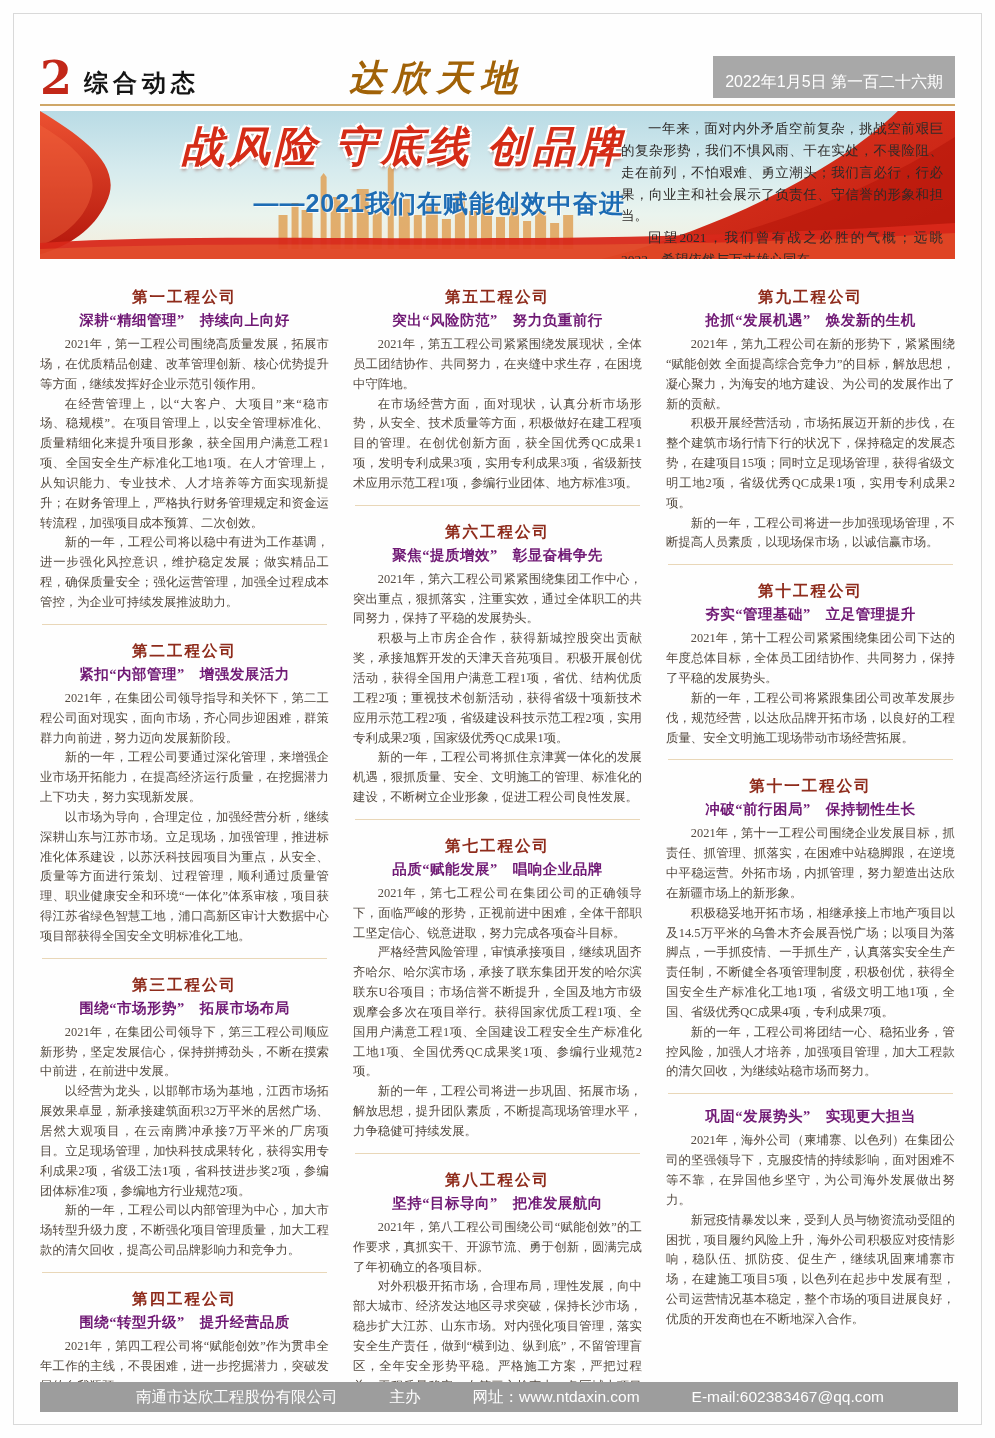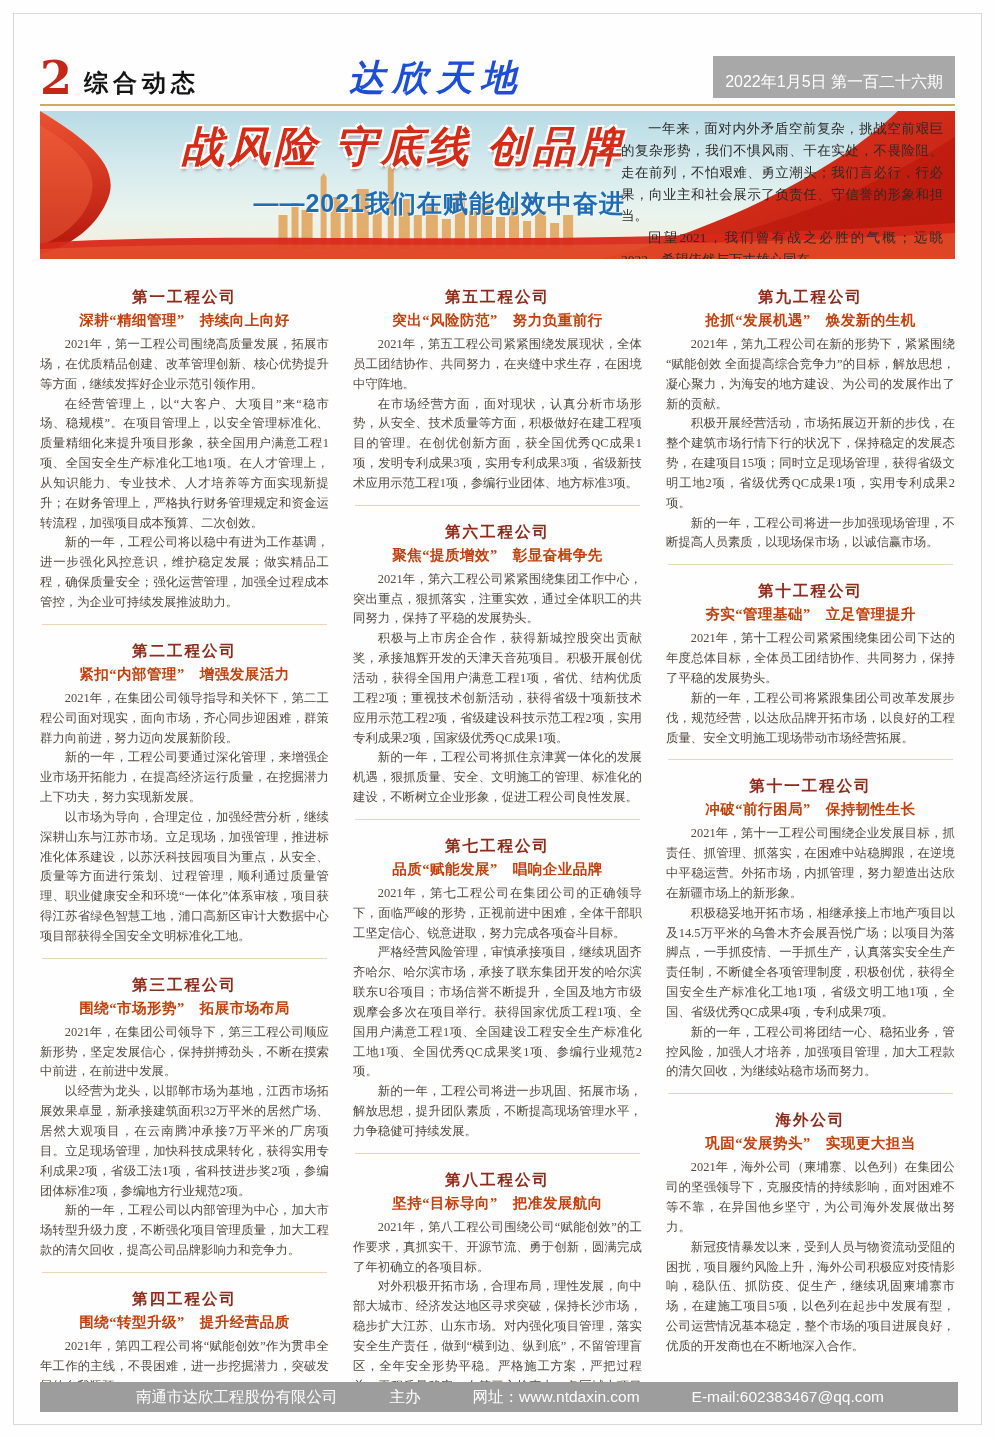--- a/index.html
+++ b/index.html
@@ -14,21 +14,21 @@
   }
   .inner{position:absolute;left:40px;top:50px;right:40px;}
 
   
   .masthead-row{display:flex;align-items:flex-end;height:48px;}
   .pageno{font-size:46px;line-height:40px;font-weight:bold;color:#c22718;
     font-family:"DejaVu Serif",serif;}
   .section-name{font-size:24px;font-weight:bold;color:#141414;margin-left:12px;
     letter-spacing:5px;line-height:30px;font-family:"Liberation Sans","DejaVu Sans",sans-serif;}
   .masthead{flex:1;text-align:center;font-size:36px;font-weight:bold;font-style:italic;
-    color:#1d4ed8;letter-spacing:8px;line-height:40px;transform:translateX(-20px);}
+    color:#a16207;letter-spacing:8px;line-height:40px;transform:translateX(-20px);}
   .issue-badge{background:#a8a8a8;color:#fff;font-size:16px;padding:16px 12px 5px;
     font-family:"Liberation Sans","DejaVu Sans",sans-serif;white-space:nowrap;}
   .gold-rule{border:none;border-top:2px solid #cfa768;margin:6px 0 0;}
 
   
   .banner{position:relative;height:148px;margin-top:5px;overflow:hidden;
     background:linear-gradient(180deg,#b9dbe5 0%,#d6ebee 40%,#eaf4ee 70%,#f6ecd9 100%);}
   .banner svg{position:absolute;inset:0;width:100%;height:100%;}
   .banner-titles{position:absolute;left:30px;top:8px;width:555px;text-align:right;z-index:3;}
   .banner-main-title{
@@ -47,21 +47,21 @@
   }
   .banner-intro p{margin:0;text-indent:2em;}
 
   
   .columns{display:flex;gap:24px;margin-top:12px;height:1116px;overflow:hidden;}
   .col{flex:1;min-width:0;}
   article{margin:0;}
   .company{margin:16px 0 3px;text-align:center;font-size:15.5px;font-weight:bold;
     color:#8e2b1b;letter-spacing:2px;}
   .headline{margin:0 0 5px;text-align:center;font-size:14.5px;font-weight:bold;
-    color:#c2410c;letter-spacing:.5px;}
+    color:#701a75;letter-spacing:.5px;}
   article p{margin:0;font-size:12.4px;line-height:1.6;color:#53493f;
     text-align:justify;text-indent:2em;}
   .divider{border:none;border-top:1px solid #e9d7b8;margin:11px 2px 13px;}
 
   
   .footer-bar{
     position:absolute;left:40px;right:37px;bottom:26px;height:30px;
     background:#9d9d9d;color:#fff;display:flex;align-items:center;
     font-family:"Liberation Sans","DejaVu Sans",sans-serif;font-size:15.5px;
     padding-left:96px;box-sizing:border-box;white-space:nowrap;
@@ -223,21 +223,20 @@
           <hr class="divider">
           <article>
             <h3 class="company">第十一工程公司</h3>
             <h4 class="headline">冲破“前行困局”　保持韧性生长</h4>
             <p>2021年，第十一工程公司围绕企业发展目标，抓责任、抓管理、抓落实，在困难中站稳脚跟，在逆境中平稳运营。外拓市场，内抓管理，努力塑造出达欣在新疆市场上的新形象。</p>
             <p>积极稳妥地开拓市场，相继承接上市地产项目以及14.5万平米的乌鲁木齐会展吾悦广场；以项目为落脚点，一手抓疫情、一手抓生产，认真落实安全生产责任制，不断健全各项管理制度，积极创优，获得全国安全生产标准化工地1项，省级文明工地1项，全国、省级优秀QC成果4项，专利成果7项。</p>
             <p>新的一年，工程公司将团结一心、稳拓业务，管控风险，加强人才培养，加强项目管理，加大工程款的清欠回收，为继续站稳市场而努力。</p>
           </article>
           <hr class="divider">
           <article>
-            <h3 class="company">海外公司</h3>
             <h4 class="headline">巩固“发展势头”　实现更大担当</h4>
             <p>2021年，海外公司（柬埔寨、以色列）在集团公司的坚强领导下，克服疫情的持续影响，面对困难不等不靠，在异国他乡坚守，为公司海外发展做出努力。</p>
             <p>新冠疫情暴发以来，受到人员与物资流动受阻的困扰，项目履约风险上升，海外公司积极应对疫情影响，稳队伍、抓防疫、促生产，继续巩固柬埔寨市场，在建施工项目5项，以色列在起步中发展有型，公司运营情况基本稳定，整个市场的项目进展良好，优质的开发商也在不断地深入合作。</p>
           </article>
         </div>
     </main>
   </div>
 
   <footer class="footer-bar">
     <span class="f-item">南通市达欣工程股份有限公司</span>

